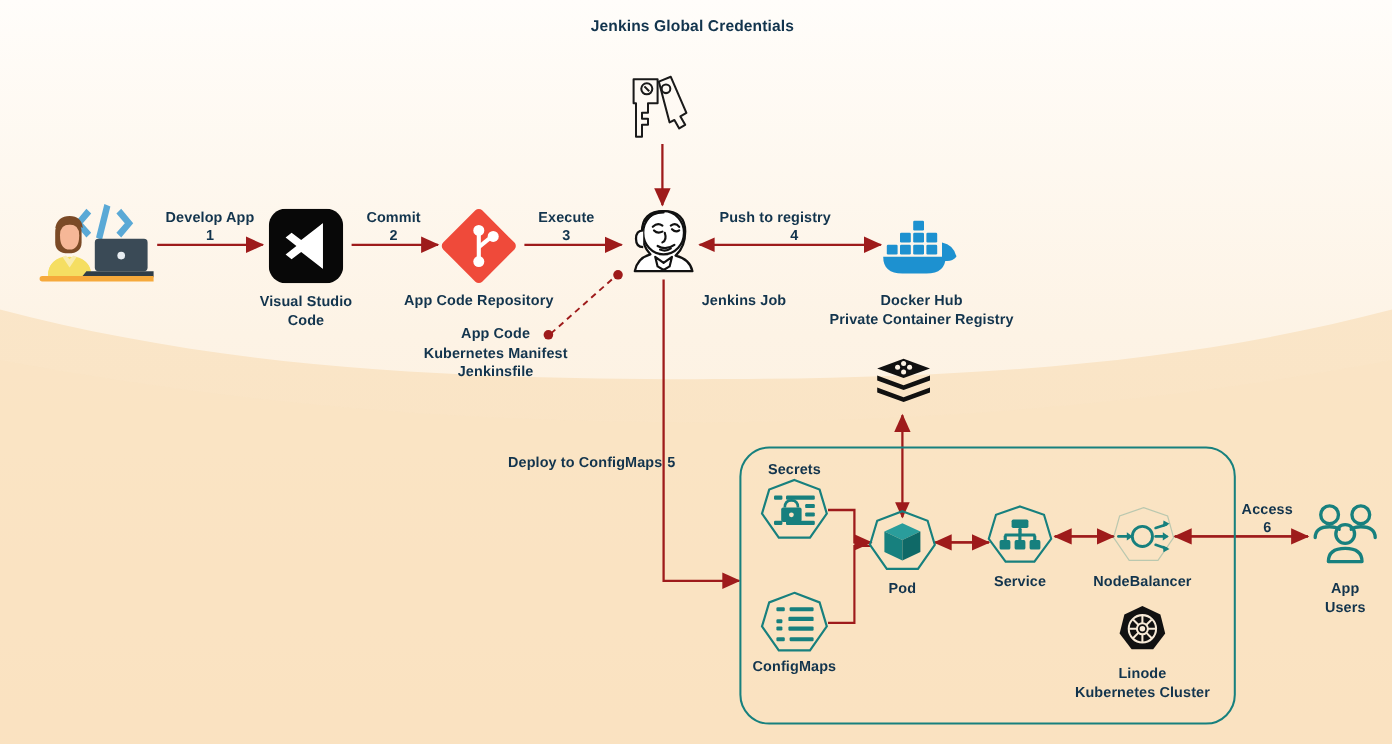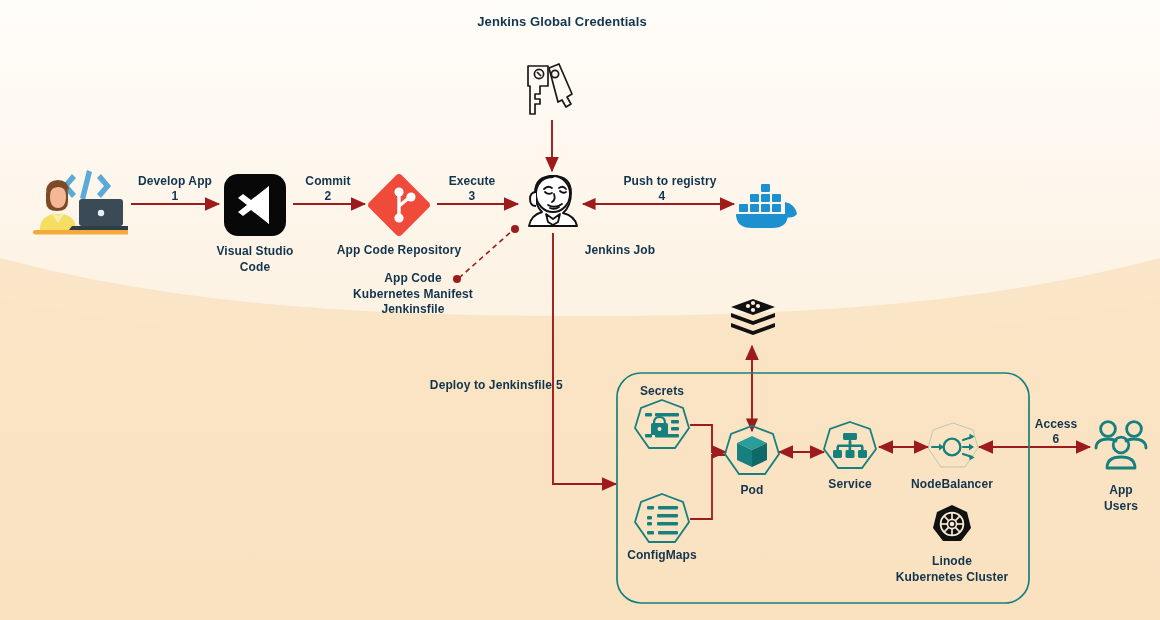--- a/index.html
+++ b/index.html
@@ -275,47 +275,49 @@
     <g fill="none" stroke="#17807e" stroke-width="2.8" stroke-linecap="round" stroke-linejoin="round">
       <circle cx="15" cy="11" r="7.4"></circle>
       <path d="M3 30 q0-9 12-9 q5 0 8 2"></path>
       <circle cx="41" cy="11" r="7.4"></circle>
       <path d="M53 30 q0-9 -12-9 q-5 0-8 2"></path>
       <circle cx="28" cy="27" r="7.8"></circle>
       <path d="M14 50 q0-11 14-11 q14 0 14 11 Z"></path>
     </g>
   </svg>
 
-  <div class="lbl t13" style="left:427px;top:15px;width:270px">Jenkins Global Credentials</div>
+  <div class="lbl t13" style="left:442px;top:15px;width:270px">Jenkins Global Credentials</div>
 
   <div class="lbl t12" style="left:120px;top:174px;width:110px">Develop App</div>
   <div class="lbl t12" style="left:120px;top:189px;width:110px">1</div>
 
   <div class="lbl t12" style="left:274px;top:174px;width:108px">Commit</div>
   <div class="lbl t12" style="left:274px;top:189px;width:108px">2</div>
 
   <div class="lbl t12" style="left:418px;top:174px;width:108px">Execute</div>
   <div class="lbl t12" style="left:418px;top:189px;width:108px">3</div>
 
-  <div class="lbl t12" style="left:600px;top:174px;width:140px">Push to registry</div>
+  <div class="lbl t12" style="left:576px;top:174px;width:140px">Push to registry</div>
   <div class="lbl t12" style="left:592px;top:189px;width:140px">4</div>
 
-  <div class="lbl t12" style="left:412px;top:378px;width:140px;text-align:right">Deploy to Jenkinsfile</div>
+  <div class="lbl t12" style="left:412px;top:378px;width:140px;text-align:right">Deploy to ConfigMaps</div>
   <div class="lbl t12" style="left:556px;top:378px;width:14px;text-align:left">5</div>
 
   <div class="lbl t12" style="left:1012px;top:417px;width:88px">Access</div>
   <div class="lbl t12" style="left:1012px;top:432px;width:88px">6</div>
 
   <div class="lbl t12" style="left:190px;top:243px;width:130px;line-height:16px">Visual Studio
 Code</div>
   <div class="lbl t12" style="left:317px;top:243px;width:164px">App Code Repository</div>
   <div class="lbl t12" style="left:331px;top:271px;width:164px;line-height:15.5px">App Code
 Kubernetes Manifest
 Jenkinsfile</div>
   <div class="lbl t12" style="left:553px;top:243px;width:134px">Jenkins Job</div>
+  <div class="lbl t12" style="left:660px;top:243px;width:216px;line-height:15.5px">Docker Hub
+Private Container Registry</div>
   <div class="lbl t12" style="left:612px;top:384px;width:100px">Secrets</div>
   <div class="lbl t12" style="left:608px;top:548px;width:108px">ConfigMaps</div>
   <div class="lbl t12" style="left:708px;top:483px;width:88px">Pod</div>
   <div class="lbl t12" style="left:806px;top:477px;width:88px">Service</div>
   <div class="lbl t12" style="left:891px;top:477px;width:122px">NodeBalancer</div>
   <div class="lbl t12" style="left:856px;top:554px;width:192px;line-height:15.5px">Linode
 Kubernetes Cluster</div>
   <div class="lbl t12" style="left:1077px;top:483px;width:88px;line-height:15.5px">App
 Users</div>
 

